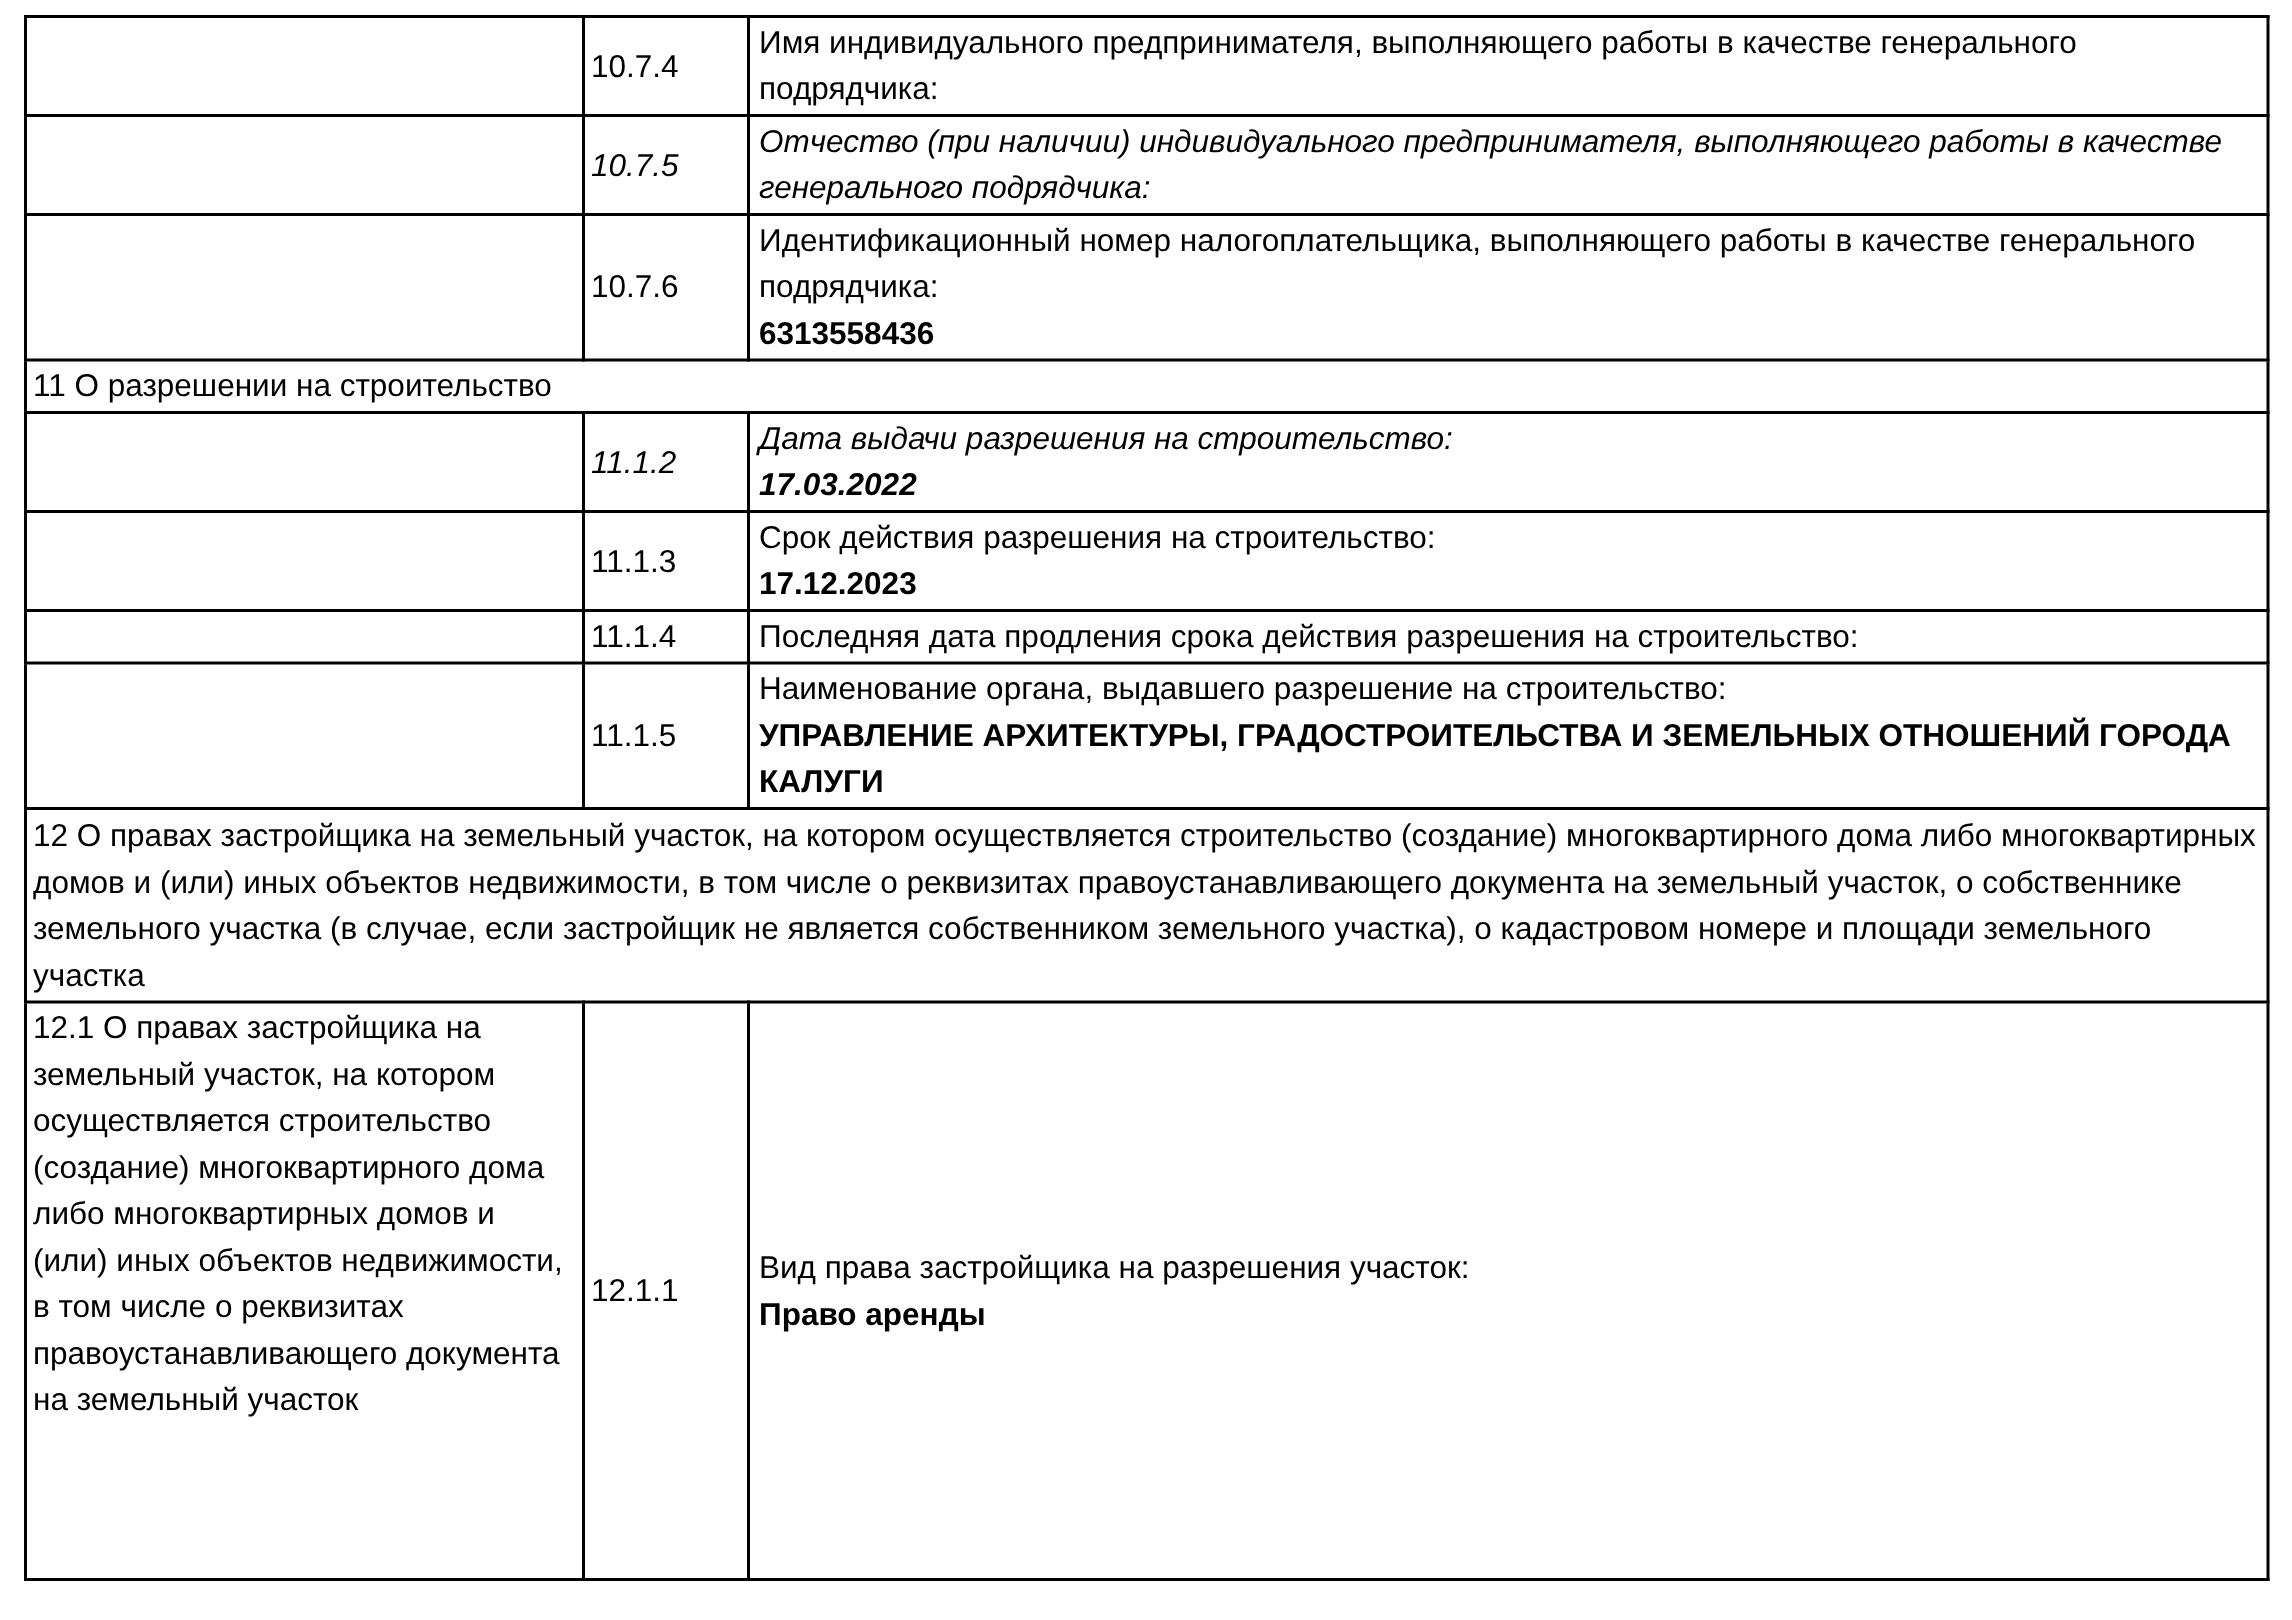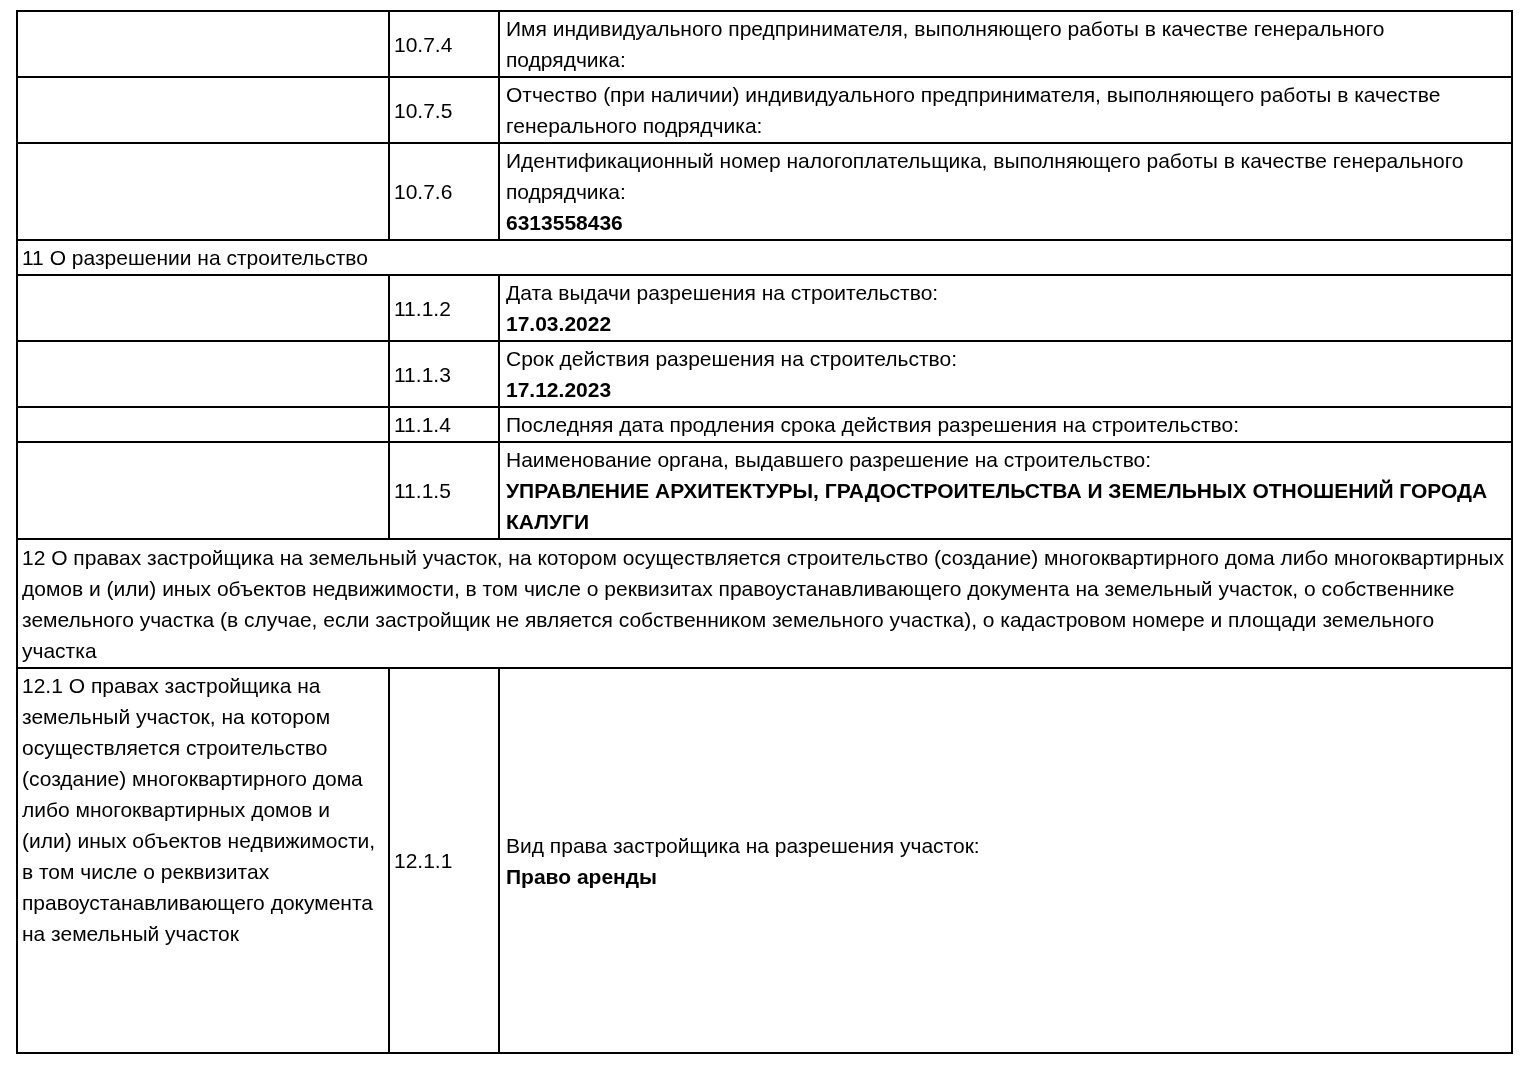--- a/index.html
+++ b/index.html
@@ -28,21 +28,21 @@
     padding: 1px 4px;
     overflow: hidden;
     word-wrap: break-word;
   }
   td.col1 { vertical-align: top; }
   td.col2 { vertical-align: middle; }
   td.col3 { vertical-align: middle; padding-left: 6px; }
   td.section { vertical-align: middle; }
   .value { font-weight: bold; }
   tr.h64  { height: 64px; }
-  tr.h65  { height: 65px; }
+  tr.h65  { height: 65px; font-style: italic; }
   tr.h66  { height: 66px; margin-left: 33px; }
   tr.h93  { height: 93px; }
   tr.h30  { height: 30px; margin-left: 28px; }
   tr.h31  { height: 31px; }
   tr.h95  { height: 95px; }
   tr.h129 { height: 129px; border-radius: 26px; }
   tr.h303 { height: 385px; }
 </style>
 </head>
 <body>

